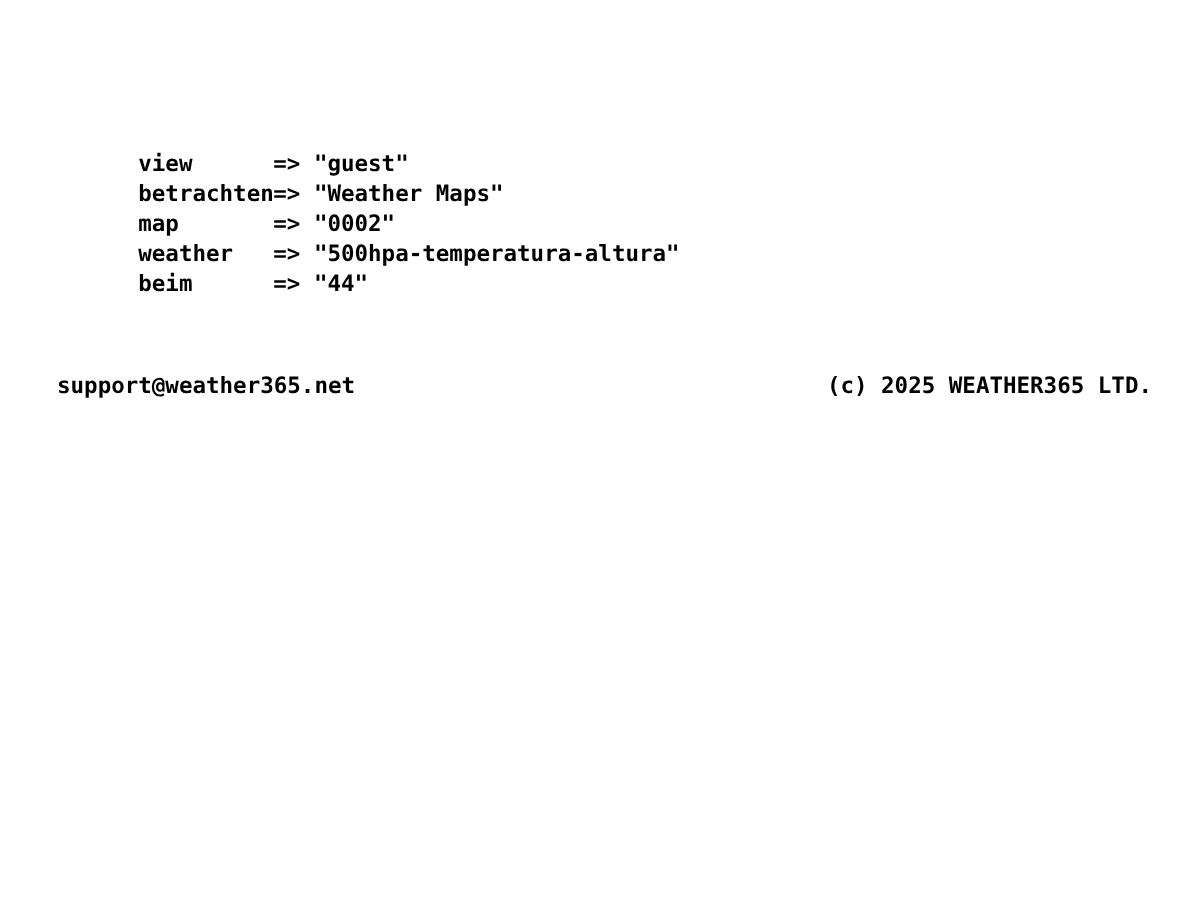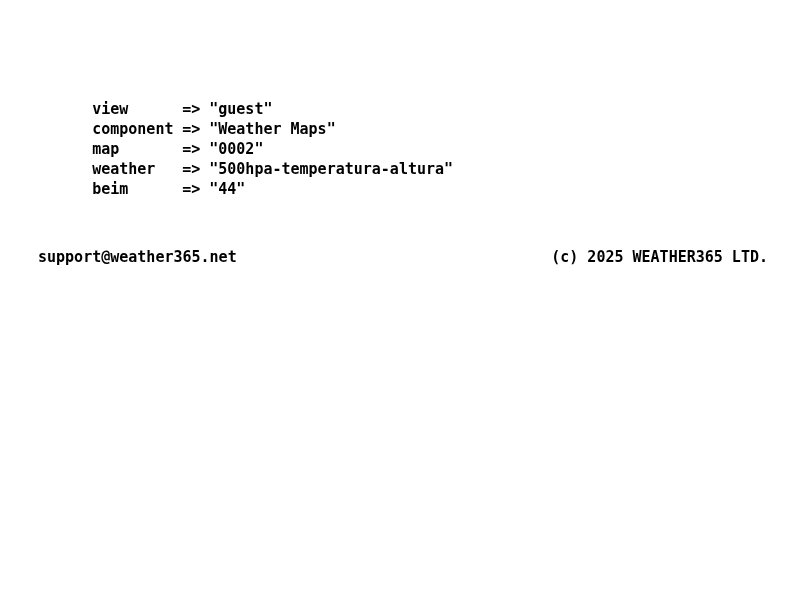--- a/index.html
+++ b/index.html
@@ -73,21 +73,21 @@
 </style>
 </head>
 <body>
 
 <div class="page">
 
 
   <div class="details"><div class="kv-row">
       <span class="kv-key">view</span><span class="kv-arrow">=&gt;</span><span class="kv-value">"guest"</span>
     </div><div class="kv-row">
-      <span class="kv-key">component</span><span class="kv-arrow">=&gt;</span><span class="kv-value">"Weather Maps"</span>
+      <span class="kv-key">betrachten</span><span class="kv-arrow">=&gt;</span><span class="kv-value">"Weather Maps"</span>
     </div><div class="kv-row">
       <span class="kv-key">map</span><span class="kv-arrow">=&gt;</span><span class="kv-value">"0002"</span>
     </div><div class="kv-row">
       <span class="kv-key">weather</span><span class="kv-arrow">=&gt;</span><span class="kv-value">"500hpa-temperatura-altura"</span>
     </div><div class="kv-row">
       <span class="kv-key">beim</span><span class="kv-arrow">=&gt;</span><span class="kv-value">"44"</span>
     </div></div>
 
 
   <div class="footer">

